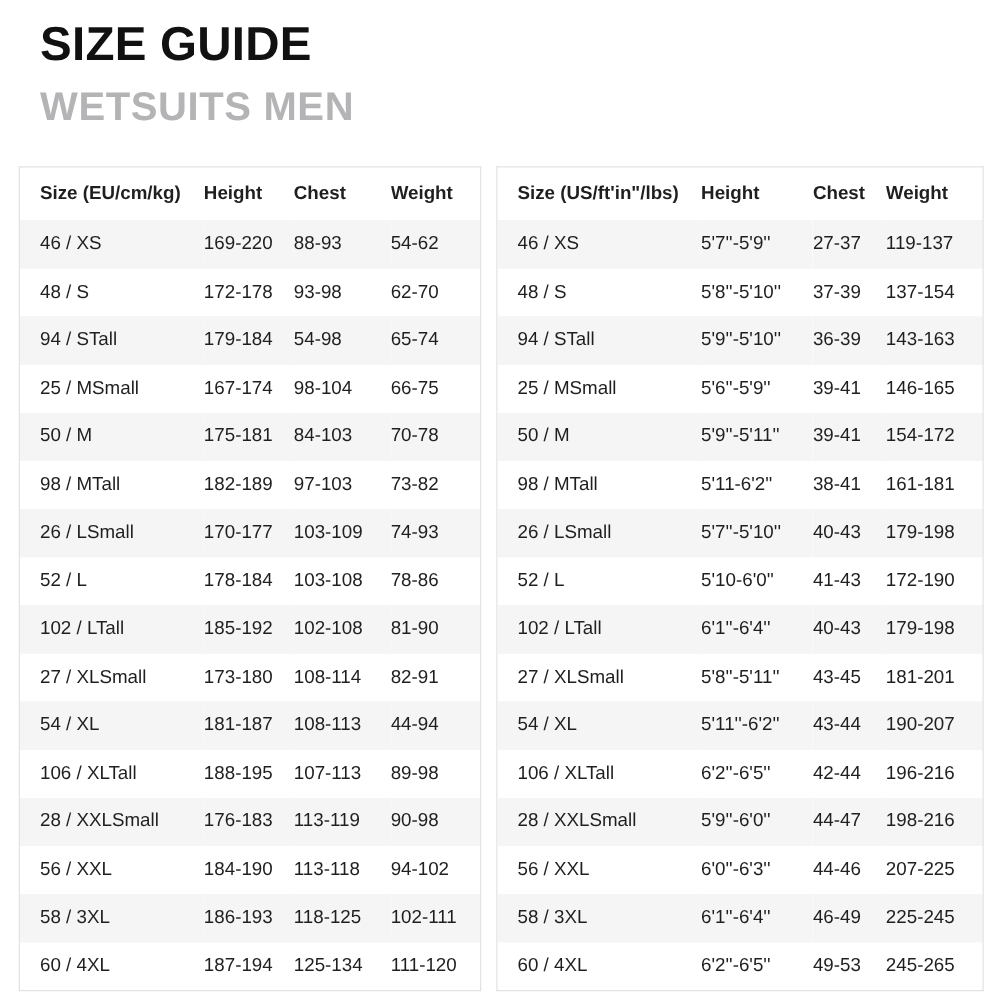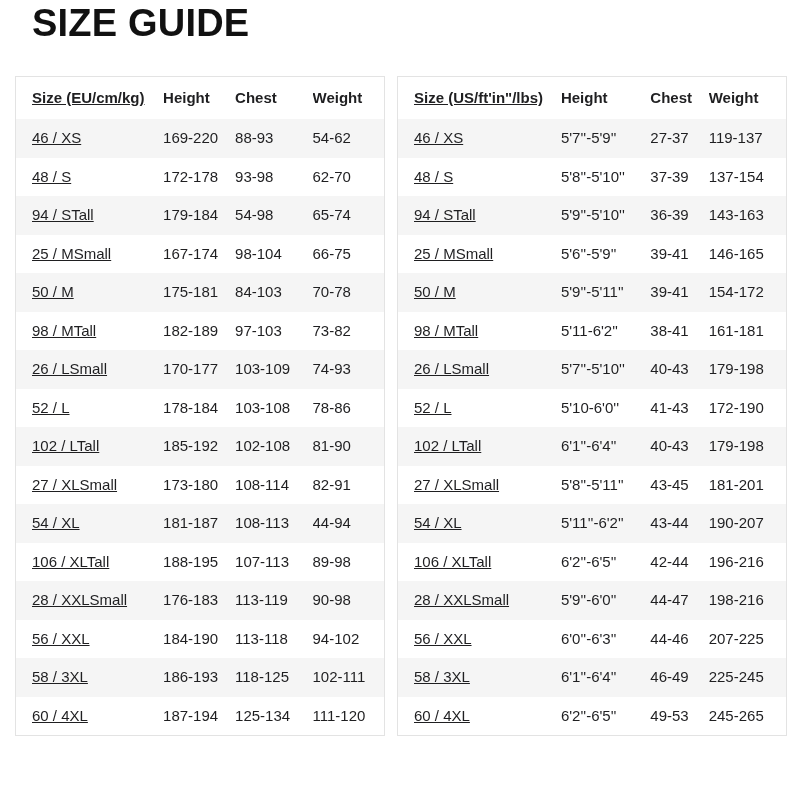--- a/index.html
+++ b/index.html
@@ -11,21 +11,21 @@
     --bg:#ffffff;
   }
   *{box-sizing:border-box;}
   html,body{margin:0;padding:0;}
   body{
     width:800px;height:800px;overflow:hidden;
     background:var(--bg);
     font-family:"Liberation Sans","DejaVu Sans",sans-serif;
     color:var(--text);
   }
-  .page{width:800px;height:604px;padding-top:4px;}
+  .page{width:800px;height:604px;padding-top:17px;}
   h1.page-title{
     margin:0 0 0 32px;
     font-size:38px;line-height:1.05;font-weight:700;
     letter-spacing:0.2px;color:var(--title);
   }
   h2.page-subtitle{
     margin:12px 0 0 32px;
     font-size:32px;line-height:1;font-weight:700;
     letter-spacing:0.5px;color:var(--subtitle);
   }
@@ -41,37 +41,38 @@
   table.size-table.eu{width:370px;}
   table.size-table.us{width:390px;}
   th,td{
     text-align:left;vertical-align:middle;
     font-size:15px;line-height:1.1;
     padding:11px 4px 11px 0;
     white-space:nowrap;overflow:hidden;
     color:var(--text);
   }
   th{font-weight:700;padding-top:13px;padding-bottom:13px;}
-  th:first-child,td:first-child{padding-left:16px;text-decoration:underline;}
+  th:first-child,td:first-child{padding-left:16px;}
   tbody tr:nth-child(odd){background:var(--stripe);}
   
   table.eu col:nth-child(1){width:40%;}
   table.eu col:nth-child(2){width:19.5%;}
   table.eu col:nth-child(3){width:21%;}
   table.eu col:nth-child(4){width:19.5%;}
   table.us col:nth-child(1){width:42%;}
   table.us col:nth-child(2){width:23%;}
   table.us col:nth-child(3){width:15%;}
   table.us col:nth-child(4){width:20%;}
 </style>
 </head>
 <body>
 
 <div class="page">
   <h1 class="page-title">SIZE GUIDE</h1>
+  <h2 class="page-subtitle">WETSUITS MEN</h2>
 
   <div class="tables">
     <table class="size-table eu">
       <colgroup>
           <col>
           <col>
           <col>
           <col>
         </colgroup>
       <thead>

